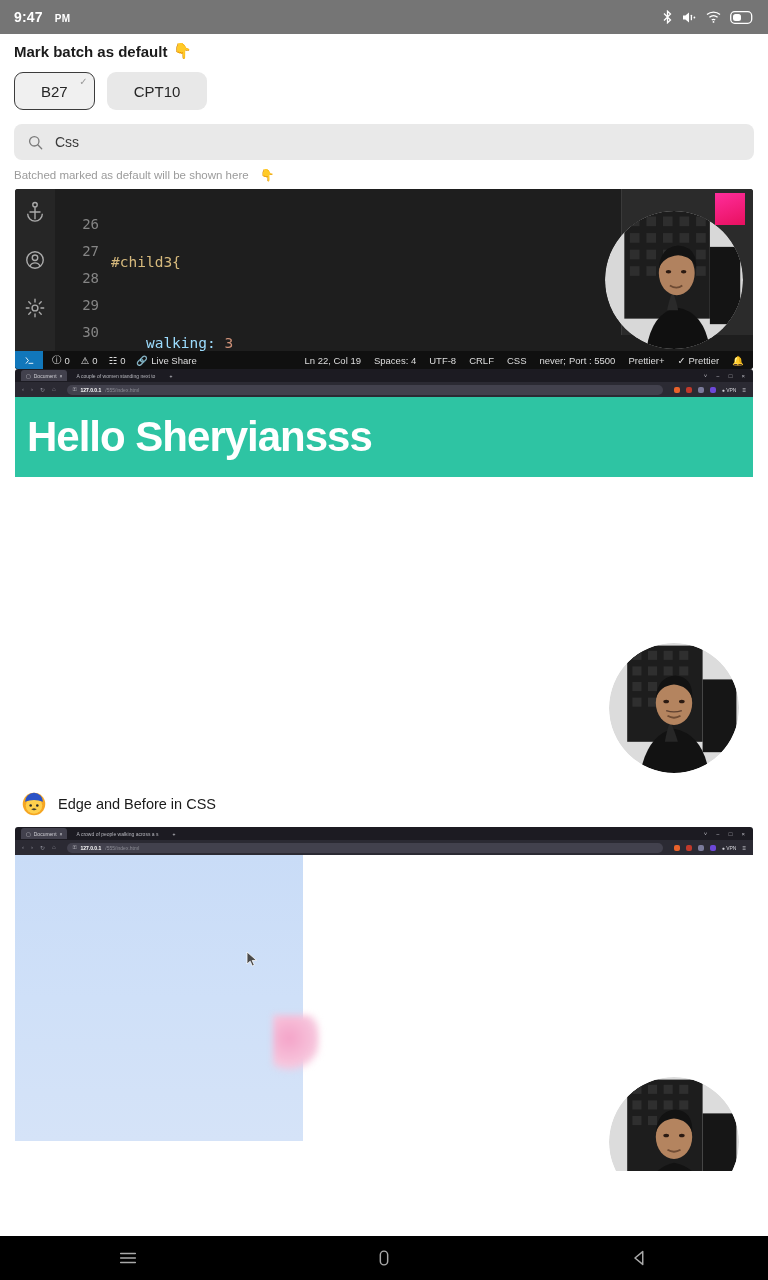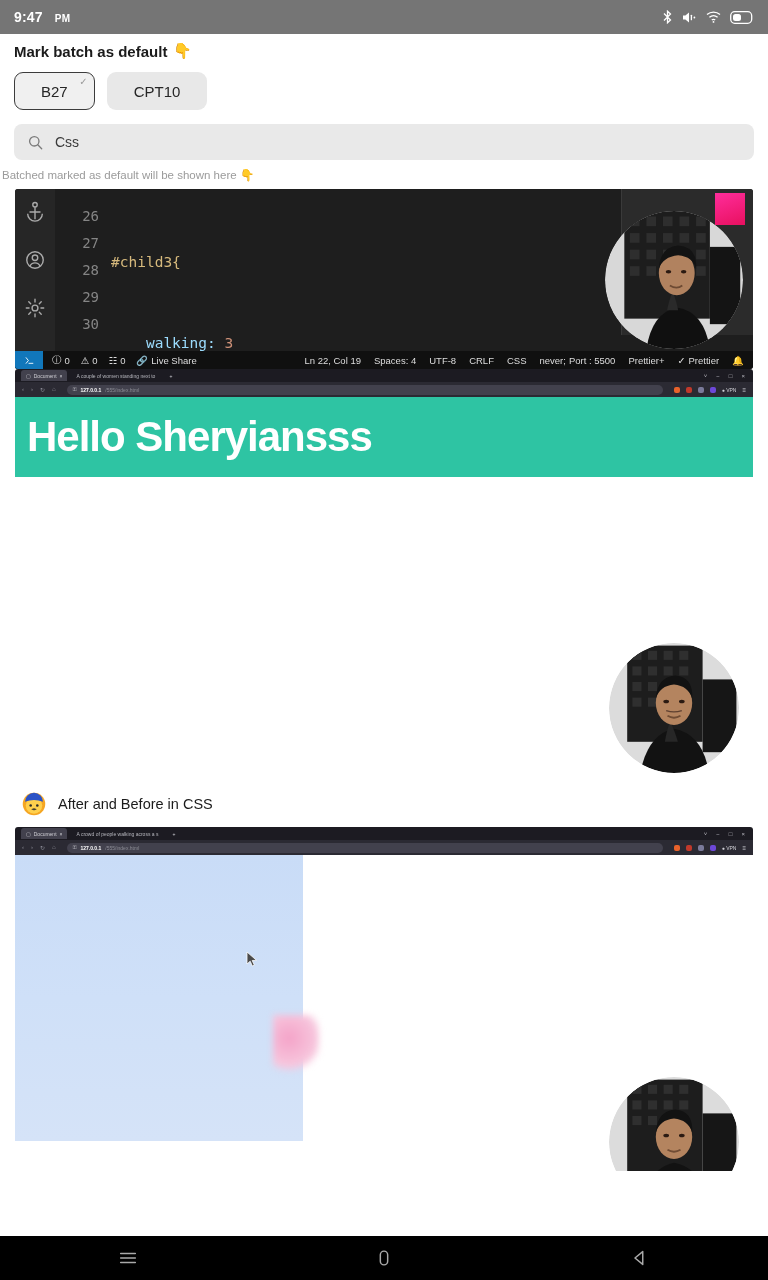--- a/index.html
+++ b/index.html
@@ -42,22 +42,22 @@
   }
 
   .searchbar {
     margin: 14px 14px 0 14px; height: 36px; border-radius: 8px;
     background: #e9e9e9; display: flex; align-items: center; gap: 12px;
     padding: 0 14px;
   }
   .searchbar .s-val { font-size: 14px; color: #3a3a3a; }
 
   .hint {
-    font-size: 11.5px; color: #9b9b9b; padding: 8px 0 0 2px;
-    display: flex; align-items: center; gap: 4px;
+    font-size: 11.5px; color: #9b9b9b; padding: 8px 0 0 14px;
+    display: flex; align-items: center; gap: 12px;
   }
 
   
   .feed { margin-top: 7px; }
   .thumb {
     position: relative; margin: 0 15px; overflow: hidden; background: #000;
     border-radius: 3px;
   }
   .vtitle {
     display: flex; align-items: center; gap: 12px;
@@ -68,21 +68,21 @@
 
   
   .t1 { height: 180px; background: #1e1e1e; }
   .t1 .activity {
     position: absolute; left: 0; top: 0; width: 40px; height: 100%;
     background: #262626; display: flex; flex-direction: column;
     align-items: center; gap: 26px; padding-top: 12px;
   }
   .t1 .activity svg { opacity: .8; }
   .t1 .gutter {
-    position: absolute; left: 40px; top: 8px; width: 52px; height: 100%;
+    position: absolute; left: 40px; top: 16px; width: 52px; height: 100%;
     background: #1e1e1e; color: #858585; font-family: "DejaVu Sans Mono", monospace;
     font-size: 14px; text-align: right; padding: 6px 8px 0 0; line-height: 27px;
   }
   .t1 .code {
     position: absolute; left: 96px; top: 0; right: 0; height: 100%;
     font-family: "DejaVu Sans Mono", monospace; font-size: 14.5px;
     line-height: 27px; padding-top: 6px; white-space: pre;
   }
   .t1 .code .ln { height: 27px; }
   .c-sel { color: #d7ba7d; }
@@ -457,21 +457,21 @@
     <div class="vtitle">
       <svg class="av" viewBox="0 0 32 32">
         <circle cx="16" cy="16" r="15" fill="#f5a623"></circle>
         <circle cx="16" cy="18" r="11" fill="#ffd04d"></circle>
         <path d="M4 13 a12 12 0 0 1 24 0 q-12 -5 -24 0 z" fill="#2b52c6"></path>
         <circle cx="11.6" cy="18" r="1.7" fill="#2b2b2b"></circle>
         <circle cx="20.4" cy="18" r="1.7" fill="#2b2b2b"></circle>
         <path d="M13.5 23 h5" stroke="#2b2b2b" stroke-width="1.4" stroke-linecap="round"></path>
         <path d="M16 21.5 v3" stroke="#2b2b2b" stroke-width="1.2"></path>
       </svg>
-      <span class="vt-text">After and Before in CSS</span>
+      <span class="vt-text">Edge and Before in CSS</span>
     </div>
 
     <div class="thumb t3">
       <div class="bchrome">
         <div class="btabs">
           <div class="btab active">
             <span>▢</span>
             <span>Document</span>
             <span>×</span>
           </div>

